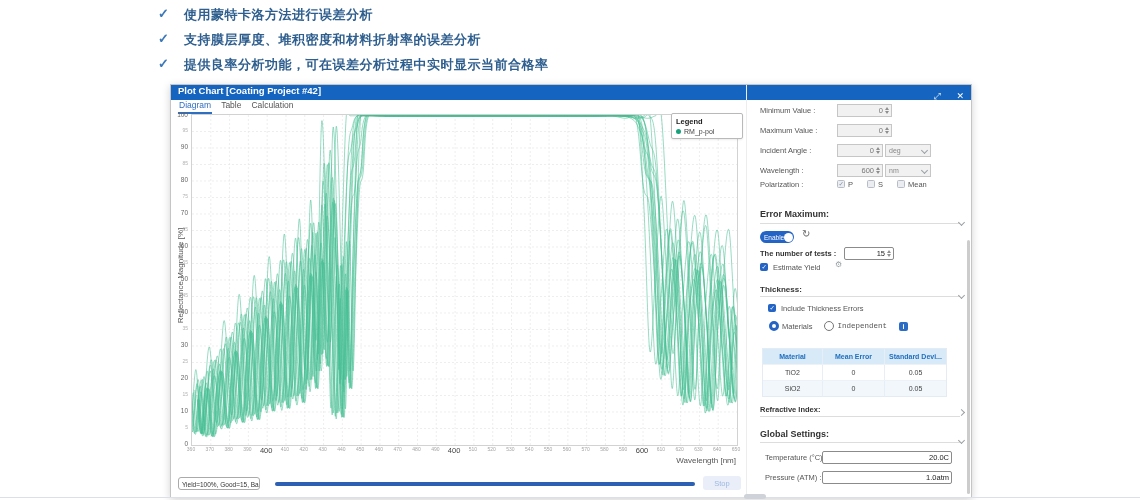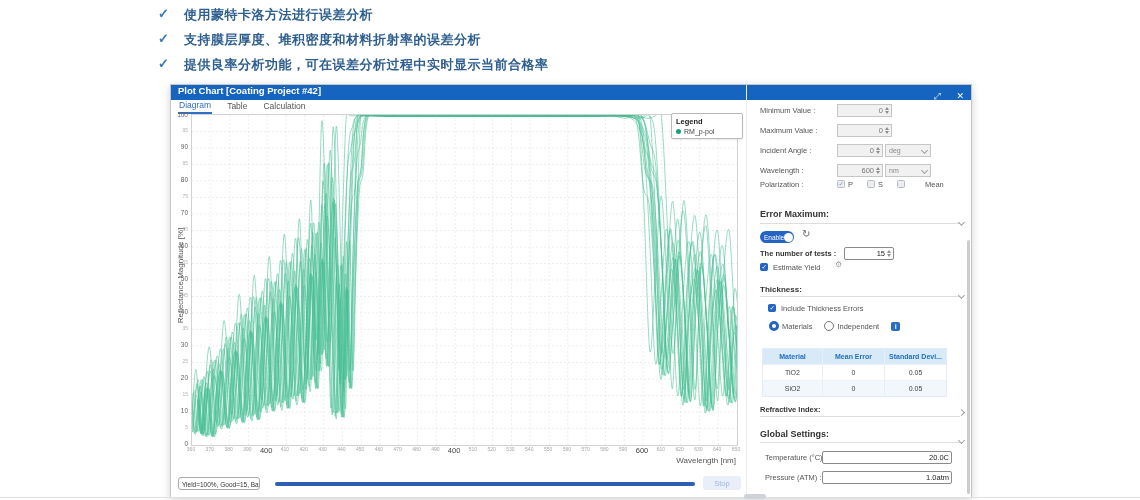--- a/index.html
+++ b/index.html
@@ -13,21 +13,21 @@
   .bcheck{width:26px;color:#3c78ba;font-size:13px;font-weight:bold;}
   .btext{color:#2f5f8f;font-size:13px;font-weight:bold;letter-spacing:.5px;}
 
   
   #win{left:170px;top:84px;width:800px;height:412px;background:#fff;
        border:1px solid #c5c5c5;box-shadow:0 2px 8px rgba(0,0,0,.18);}
   #titlebar{position:absolute;left:0;top:0;right:0;height:15px;background:#1565c0;color:#fff;
             display:flex;align-items:flex-start;padding:0 7px;box-sizing:border-box;}
   #titlebar .title{font-size:9.5px;font-weight:bold;flex:1;}
   .wctl span{margin-left:11px;font-size:9px;cursor:pointer;line-height:15px;}
-  #tabs{position:absolute;left:7px;top:15px;height:14px;display:flex;gap:14px;align-items:center;}
+  #tabs{position:absolute;left:7px;top:15px;height:14px;display:flex;gap:8px;align-items:flex-start;}
   .tab{font-size:8.5px;color:#555;padding:0 1px 2px;cursor:pointer;}
   .tab.active{color:#2f6fc1;border-bottom:2px solid #2f6fc1;}
 
   
   #chart{position:absolute;left:0;top:0;width:575px;height:412px;}
   #plot{position:absolute;left:20px;top:29px;width:545px;height:330px;border:1px solid #d2d2d2;box-sizing:content-box;background:#fff;}
   .ylab{position:absolute;left:-66px;top:186px;width:150px;transform:rotate(-90deg);
         font-size:8px;color:#555;text-align:center;}
   .xlab{position:absolute;left:20px;top:371px;width:545px;text-align:right;font-size:8px;color:#555;}
   .ytick{position:absolute;left:0;width:17px;text-align:right;}
@@ -313,21 +313,21 @@
       <span class="plabel">Polarization :</span>
       <span id="polopts" style="position:absolute;left:90px;display:flex;gap:0;">
           <span style="display: inline-flex; align-items: center; margin-right: 14px;">
             <span class="cb dis on"></span>
             <span class="cblab">P</span>
           </span>
           <span style="display: inline-flex; align-items: center; margin-right: 14px;">
             <span class="cb dis"></span>
             <span class="cblab">S</span>
           </span>
-          <span style="display: inline-flex; align-items: center; margin-right: 14px; gap: 17px;">
+          <span style="display: inline-flex; align-items: center; margin-right: 14px;">
             <span class="cb dis"></span>
             <span class="cblab">Mean</span>
           </span>
         </span>
     </div>
 
     <div class="shead" style="top:124px;font-size:9px;">Error Maximum:</div>
     <div class="sline" style="top:138px;"></div>
     <span class="chv down schv" style="top:135px;"></span>
 
@@ -353,21 +353,21 @@
     <div class="sline" style="top:211px;"></div>
     <span class="chv down schv" style="top:208px;"></span>
 
     <span class="cb on" style="position:absolute;left:21px;top:219px;"></span>
     <span class="plabel" style="left:34px;top:219px;">Include Thickness Errors</span>
 
     <div id="moderow" style="position:absolute;left:22px;top:236px;display:flex;align-items:center;">
         <span class="rd on"></span>
         <span class="cblab" style="margin-right: 12px;">Materials</span>
         <span class="rd"></span>
-        <span class="cblab" style="margin-right: 12px;">Independent</span>
+        <span class="cblab" style="margin-right: 12px; font-family: Liberation Mono, monospace;">Independent</span>
         <span class="info">i</span>
       </div>
 
     <div id="mattable">
         <div class="trow thead">
           <div style="width: 60px;">Material</div>
           <div style="width: 62px;">Mean Error</div>
           <div style="width: 61px;">Standard Devi...</div>
         </div>
         <div class="trow tbody0">

